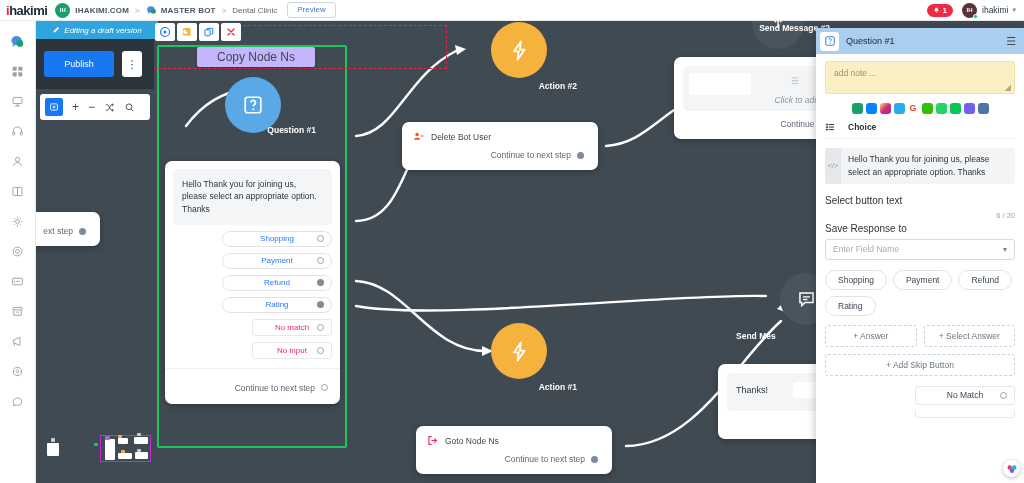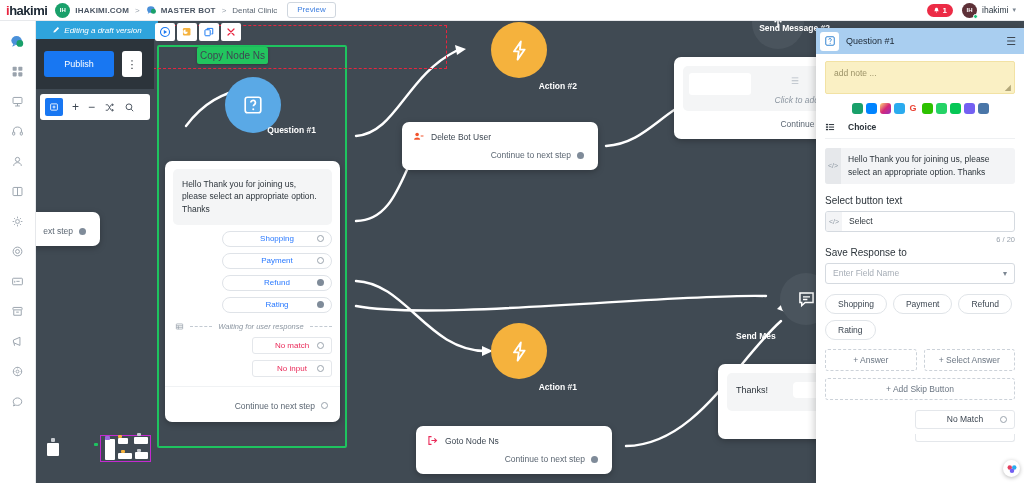--- a/index.html
+++ b/index.html
@@ -104,22 +104,22 @@
     border: 1.5px dashed #e8243f; z-index: 10;
   }
   .node-toolbar {
     position: absolute; left: 119px; top: 2px; display: flex; gap: 2px; z-index: 14;
   }
   .nt-btn {
     width: 20px; height: 18px; background: #fff; border-radius: 2px;
     display: flex; align-items: center; justify-content: center;
   }
   .copy-tip {
-    position: absolute; left: 161px; top: 26px; background: #22c55e; border-radius: 2px;
-    font-size: 10px; color: #3d4752; padding: 3px 3px; z-index: 15; white-space: nowrap;
+    position: absolute; left: 161px; top: 26px; background: #c4b5fd; border-radius: 2px;
+    font-size: 12px; color: #3d4752; padding: 3px 20px; z-index: 15; white-space: nowrap;
     box-shadow: 0 1px 3px rgba(0,0,0,.25);
   }
 
   
   .green-sel {
     position: absolute; left: 121px; top: 24px; width: 190px; height: 403px;
     border: 2px solid #1ec45f; border-radius: 2px; z-index: 9;
   }
 
   
@@ -501,29 +501,20 @@
       </div>
       <div class="opt">
         <span>Refund</span>
         <span class="pip pip-fill"></span>
       </div>
       <div class="opt">
         <span>Rating</span>
         <span class="pip pip-fill"></span>
       </div>
 
-      <div class="waitrow">
-        <svg width="9" height="9" viewBox="0 0 16 16" fill="none" stroke="#8d97a2" stroke-width="1.1">
-          <rect x="2.4" y="3.4" width="11.2" height="9.2" rx=".8"></rect>
-            <path d="M2.4 6.6h11.2M2.4 9.6h11.2M6 6.6v6"></path>
-        </svg>
-        <span class="waitline"></span>
-        <span>Waiting for user response</span>
-        <span class="waitline"></span>
-      </div>
 
       <div class="nopt">
         <span>No match</span>
         <span class="pip pip-open"></span>
       </div>
       <div class="nopt">
         <span>No input</span>
         <span class="pip pip-open"></span>
       </div>
 
@@ -681,24 +672,20 @@
         </svg>
         <span>Choice</span>
       </div>
 
       <div class="p-bubble">
         <div class="tag">&lt;/&gt;</div>
         <div class="txt">Hello Thank you for joining us, please select an appropriate option. Thanks</div>
       </div>
 
       <div class="f-label">Select button text</div>
-      <div class="f-input">
-        <div class="tag">&lt;/&gt;</div>
-        <div class="val">Select</div>
-      </div>
       <div class="counter">6 / 20</div>
 
       <div class="f-label" style="margin-top:3px;">Save Response to</div>
       <div class="f-select">
         <span>Enter Field Name</span>
         <span class="cv">▾</span>
       </div>
 
       <div class="chips">
         <div class="chip">Shopping</div>

